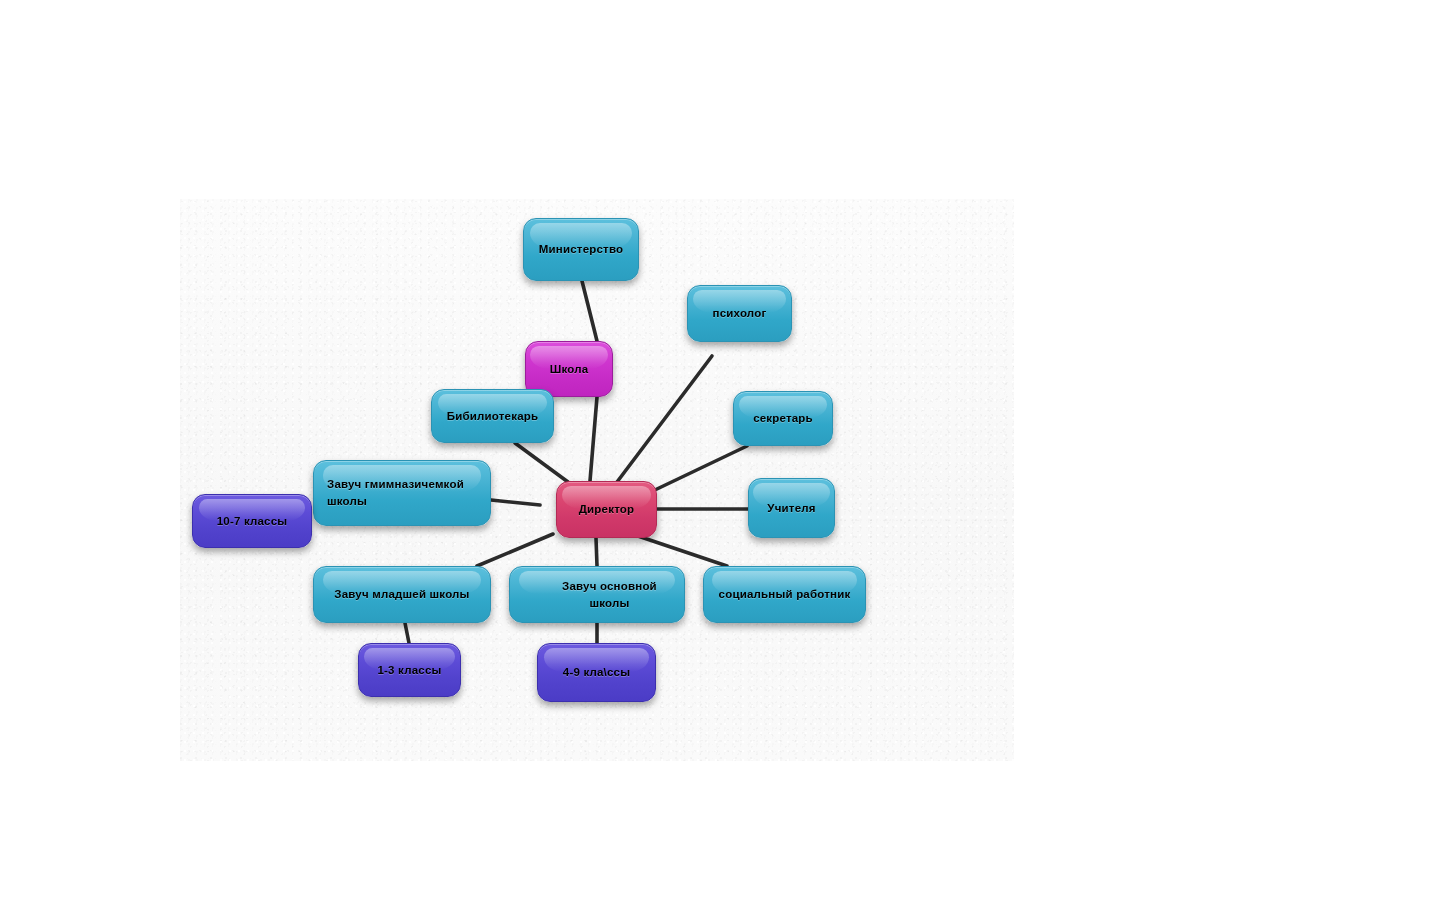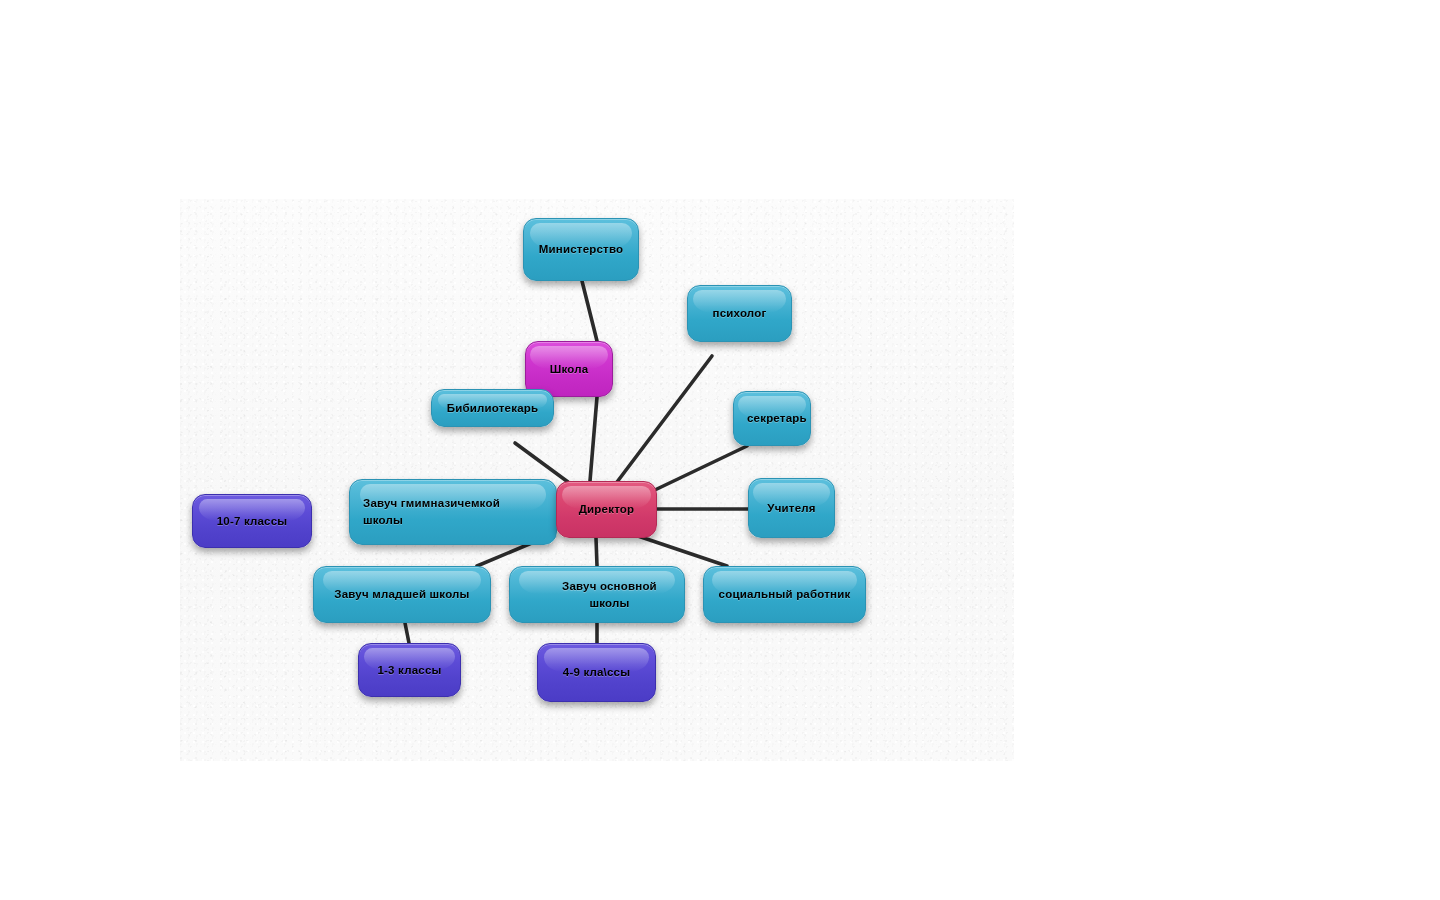--- a/index.html
+++ b/index.html
@@ -148,27 +148,27 @@
   <div id="node-layer">
       <div class="node teal center-text" style="left: 523px; top: 218px; width: 116px; height: 63px;">
         <span class="label">Министерство</span>
       </div>
       <div class="node teal center-text" style="left: 687px; top: 285px; width: 105px; height: 57px;">
         <span class="label">психолог</span>
       </div>
       <div class="node magenta center-text" style="left: 525px; top: 341px; width: 88px; height: 56px;">
         <span class="label">Школа</span>
       </div>
-      <div class="node teal center-text" style="left: 431px; top: 389px; width: 123px; height: 38px;">
+      <div class="node teal center-text" style="left: 431px; top: 389px; width: 123px; height: 54px;">
         <span class="label">Бибилиотекарь</span>
       </div>
-      <div class="node teal center-text" style="left: 733px; top: 391px; width: 78px; height: 55px;">
+      <div class="node teal center-text" style="left: 733px; top: 391px; width: 100px; height: 55px;">
         <span class="label">секретарь</span>
       </div>
-      <div class="node teal left-text" style="left: 313px; top: 479px; width: 208px; height: 66px; margin-left: 36px;">
+      <div class="node teal left-text" style="left: 313px; top: 460px; width: 178px; height: 66px;">
         <span class="label">Завуч гмимназичемкой школы</span>
       </div>
       <div class="node purple center-text" style="left: 192px; top: 494px; width: 120px; height: 54px;">
         <span class="label">10-7 классы</span>
       </div>
       <div class="node pink center-text" style="left: 556px; top: 481px; width: 101px; height: 57px;">
         <span class="label">Директор</span>
       </div>
       <div class="node teal center-text" style="left: 748px; top: 478px; width: 87px; height: 60px;">
         <span class="label">Учителя</span>

